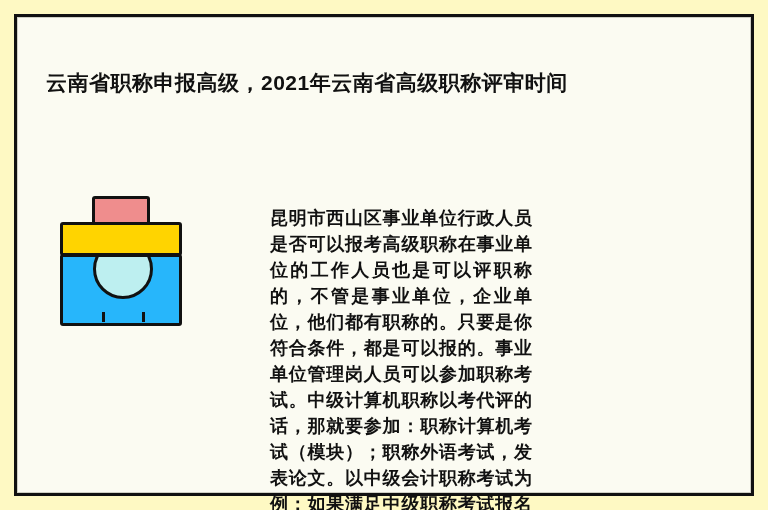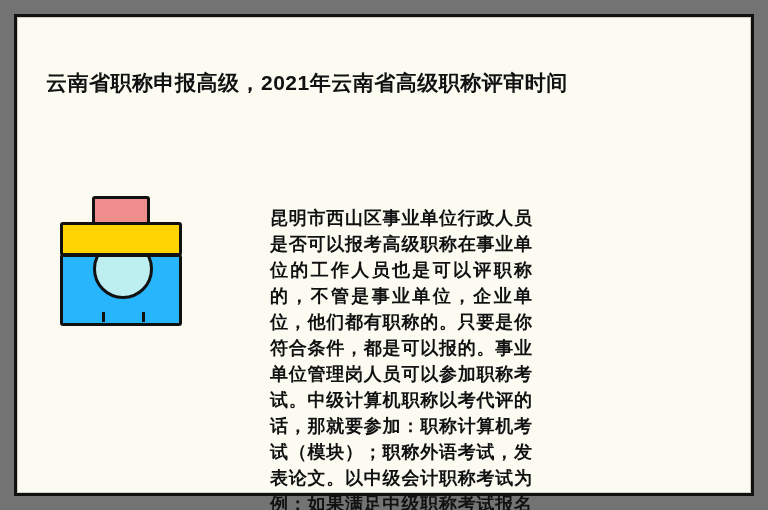--- a/index.html
+++ b/index.html
@@ -10,21 +10,21 @@
     width: 768px;
     height: 510px;
     background: #ffffff;
     font-family: "Liberation Sans", sans-serif;
     overflow: hidden;
   }
   .page {
     position: relative;
     width: 768px;
     height: 510px;
-    background: #737373;
+    background: #fef9c3;
     box-sizing: border-box;
     padding: 14px;
   }
   .outer-frame {
     position: absolute;
     left: 14px;
     top: 14px;
     right: 14px;
     bottom: 14px;
     border: 3px solid #111111;

